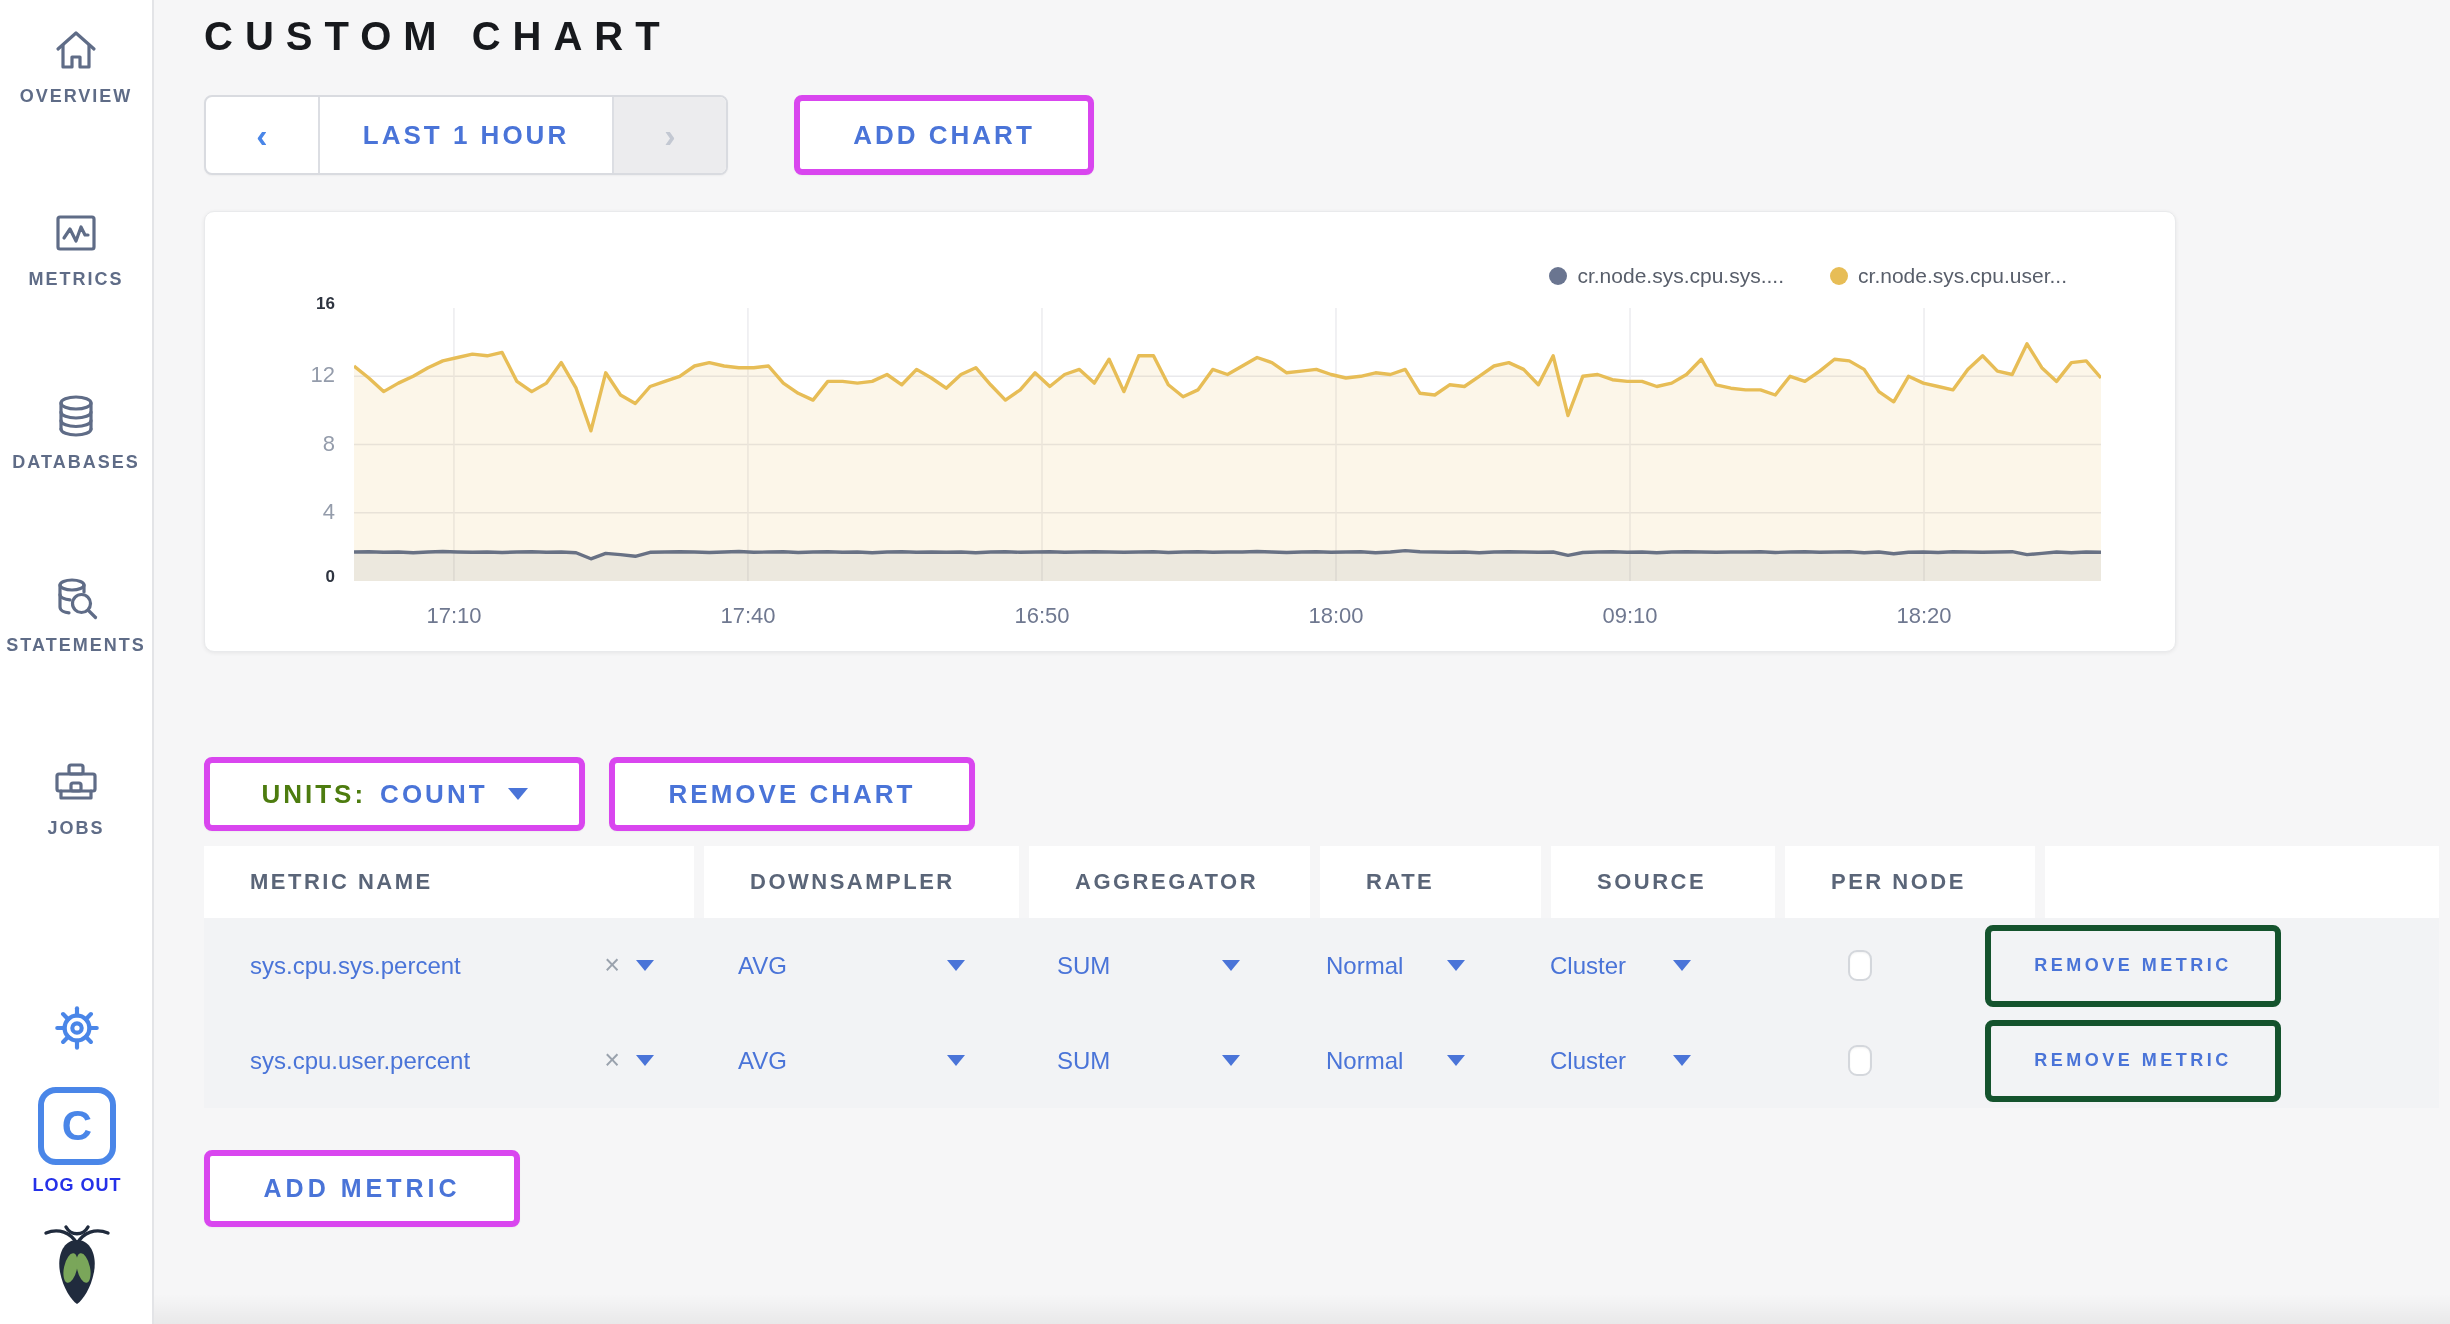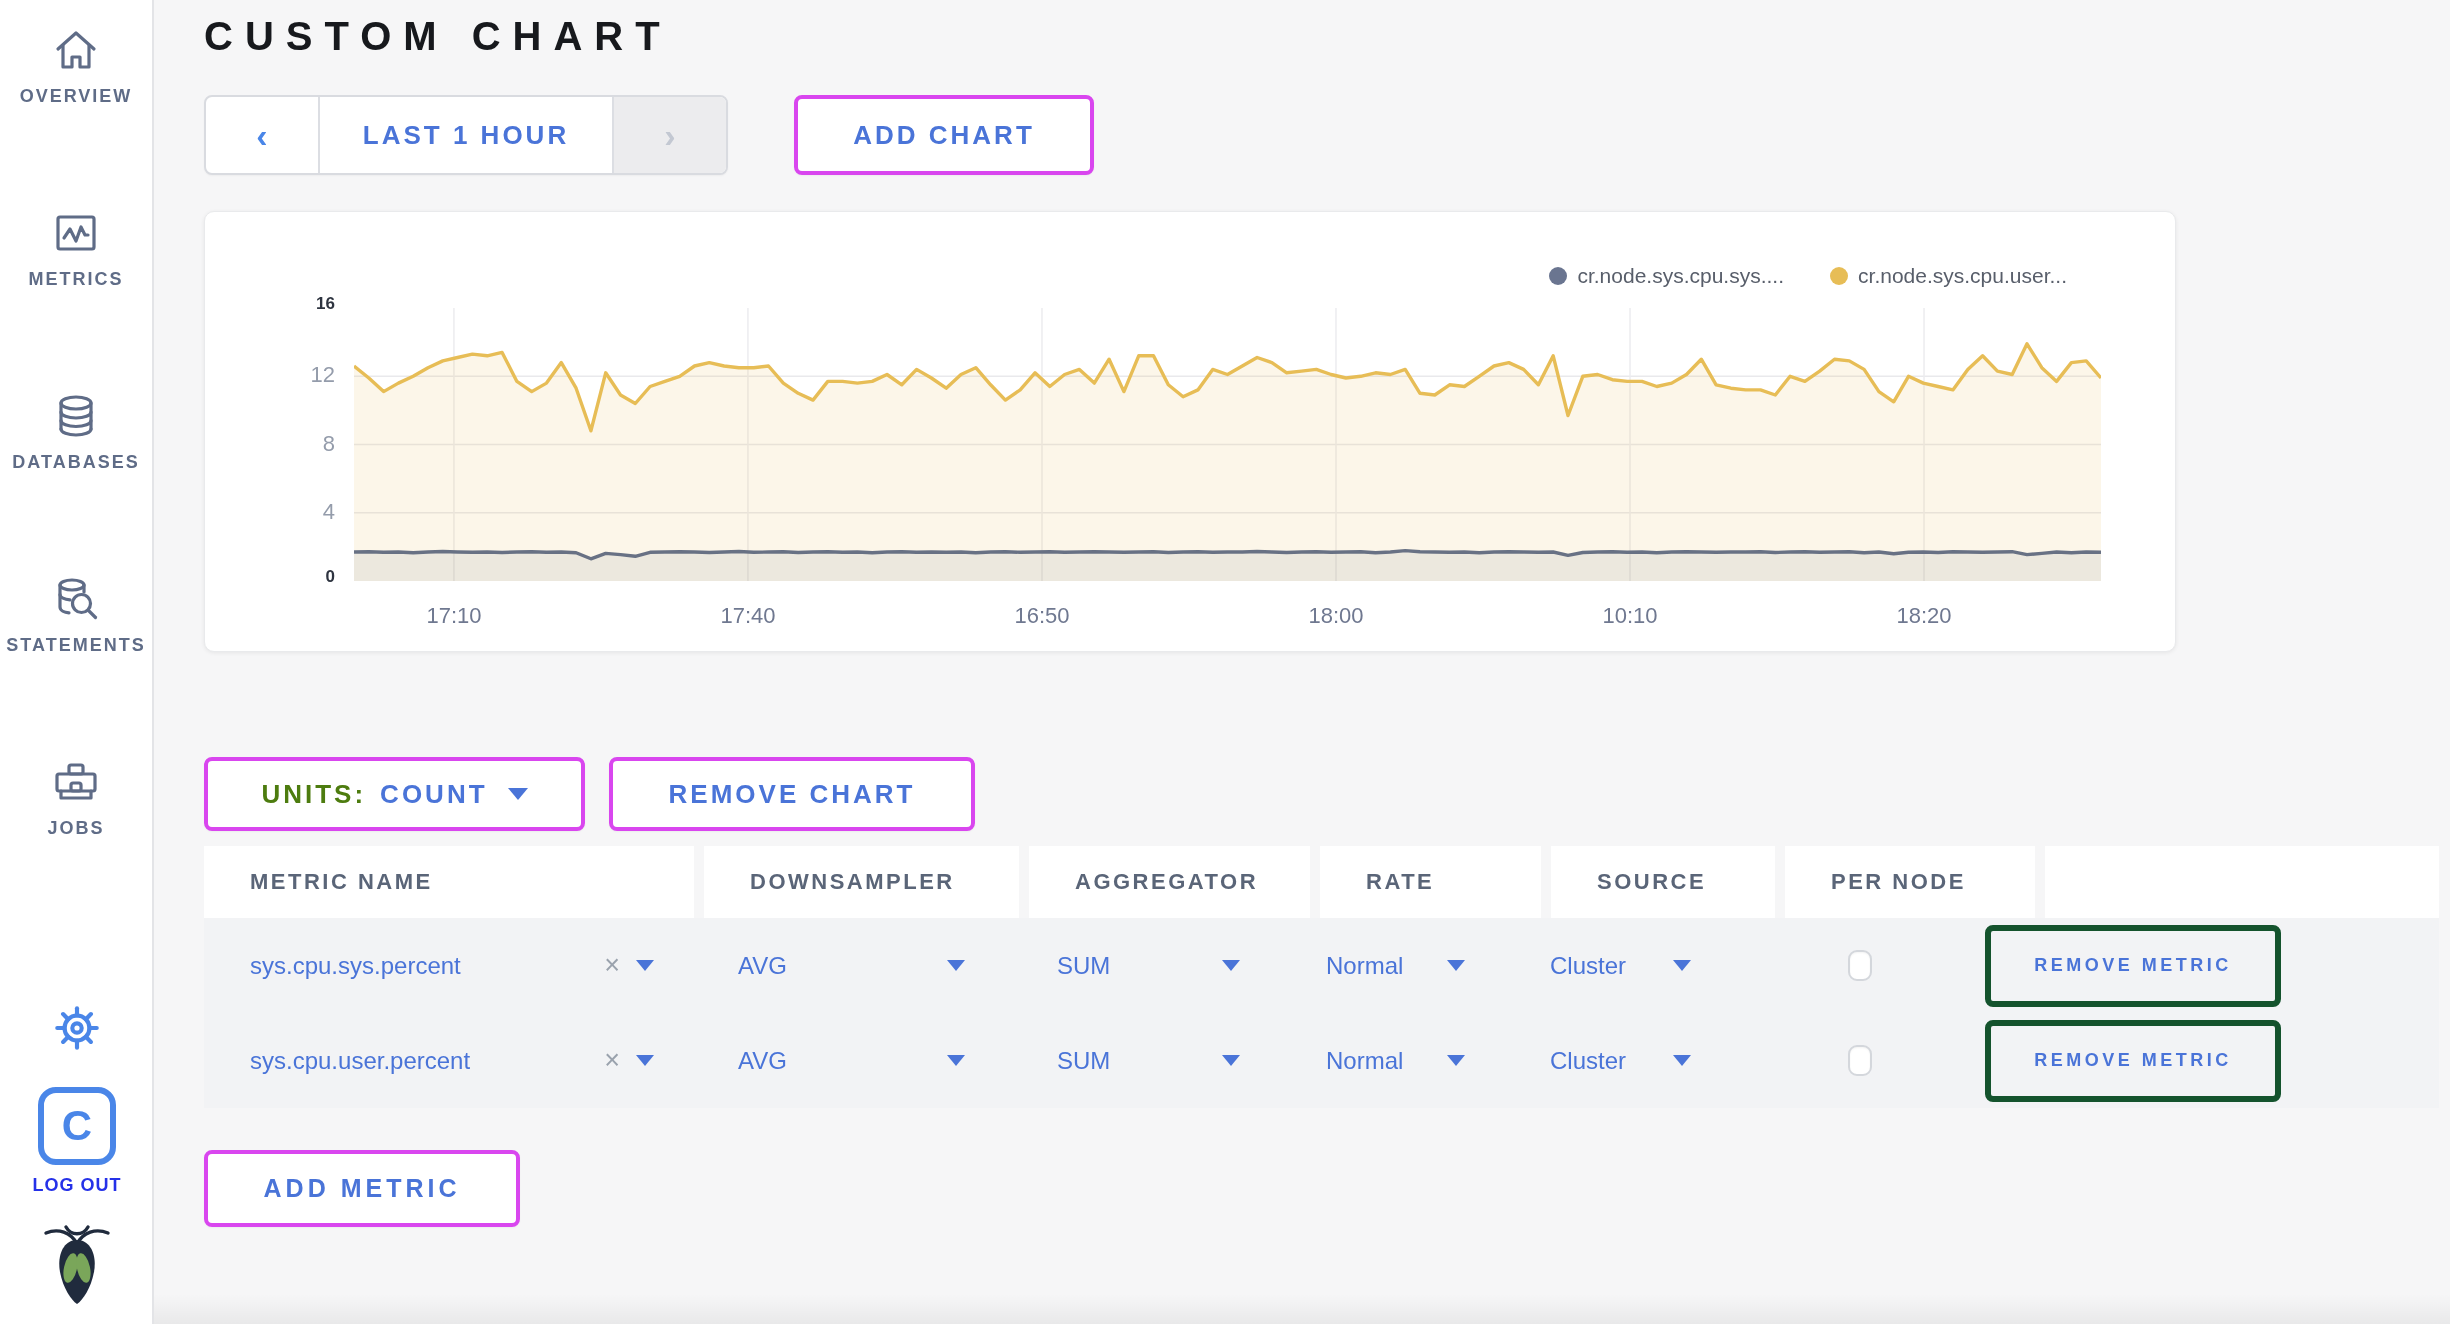--- a/index.html
+++ b/index.html
@@ -42,21 +42,21 @@
   }
   .tw-seg { display:flex; align-items:center; justify-content:center; }
   .tw-prev { width:112px; cursor:pointer; }
   .tw-label-seg { width:296px; border-left:2px solid #dcdee3; border-right:2px solid #dcdee3; }
   .tw-next { width:112px; background:#ececee; cursor:pointer; }
   .chev { font-size:34px; font-weight:700; line-height:1; }
   .chev-prev { color:#4a86e8; }
   .chev-next { color:#c3c8d2; }
   .tw-label { font-size:26px; font-weight:700; letter-spacing:3px; color:#4a74d8; }
   .btn {
-    background:#ffffff; border:4px solid #d946ef; border-radius:8px;
+    background:#ffffff; border:6px solid #d946ef; border-radius:8px;
     color:#4a74d8; font-weight:700; letter-spacing:3px; cursor:pointer;
     display:flex; align-items:center; justify-content:center;
     box-shadow:0 1px 2px rgba(0,0,0,0.04);
     font-family:"Liberation Sans", sans-serif;
   }
   .add-chart-btn { margin-left:66px; width:300px; height:80px; font-size:26px; }
   
   .chart-card {
     position:relative; margin-top:36px; width:1972px; height:441px;
     background:#ffffff; border:1px solid #e9eaec; border-radius:10px;
@@ -265,21 +265,21 @@
         <path d="M0,273 L0.0,58.0 L14.8,70.0 L29.6,83.6 L44.4,75.1 L59.2,68.3 L74.0,59.7 L88.8,52.9 L103.6,49.5 L118.4,46.1 L133.2,47.8 L148.1,44.4 L162.9,73.4 L177.7,83.6 L192.5,75.1 L207.3,54.6 L222.1,80.2 L236.9,122.8 L251.7,64.8 L266.5,87.0 L281.3,95.5 L296.1,78.5 L310.9,73.4 L325.7,68.3 L340.5,58.0 L355.3,54.6 L370.1,58.0 L384.9,59.7 L399.7,59.7 L414.5,58.0 L429.3,75.1 L444.2,85.3 L459.0,92.1 L473.8,73.4 L488.6,73.4 L503.4,75.1 L518.2,73.4 L533.0,66.5 L547.8,76.8 L562.6,61.4 L577.4,70.0 L592.2,80.2 L607.0,66.5 L621.8,59.7 L636.6,76.8 L651.4,92.1 L666.2,81.9 L681.0,64.8 L695.8,78.5 L710.6,66.5 L725.4,61.4 L740.3,75.1 L755.1,51.2 L769.9,83.6 L784.7,47.8 L799.5,47.8 L814.3,76.8 L829.1,88.7 L843.9,81.9 L858.7,61.4 L873.5,66.5 L888.3,58.0 L903.1,49.5 L917.9,54.6 L932.7,64.8 L947.5,63.1 L962.3,61.4 L977.1,66.5 L991.9,70.0 L1006.7,68.3 L1021.6,64.8 L1036.4,66.5 L1051.2,61.4 L1066.0,85.3 L1080.8,87.0 L1095.6,76.8 L1110.4,78.5 L1125.2,68.3 L1140.0,58.0 L1154.8,54.6 L1169.6,61.4 L1184.4,76.8 L1199.2,47.8 L1214.0,107.5 L1228.8,68.3 L1243.6,66.5 L1258.4,71.7 L1273.2,73.4 L1288.0,73.4 L1302.8,78.5 L1317.7,75.1 L1332.5,66.5 L1347.3,51.2 L1362.1,76.8 L1376.9,80.2 L1391.7,81.9 L1406.5,81.9 L1421.3,87.0 L1436.1,68.3 L1450.9,73.4 L1465.7,63.1 L1480.5,51.2 L1495.3,52.9 L1510.1,61.4 L1524.9,83.6 L1539.7,93.8 L1554.5,68.3 L1569.3,75.1 L1584.1,78.5 L1598.9,81.9 L1613.8,61.4 L1628.6,47.8 L1643.4,63.1 L1658.2,66.5 L1673.0,35.8 L1687.8,59.7 L1702.6,73.4 L1717.4,54.6 L1732.2,52.9 L1747.0,70.0 L1747,273 Z" fill="rgba(231,189,86,0.13)" stroke="none"></path>
         <path d="M0,273 L0.0,244.0 L14.8,243.7 L29.6,244.3 L44.4,244.0 L59.2,244.7 L74.0,244.0 L88.8,243.5 L103.6,244.0 L118.4,244.3 L133.2,244.0 L148.1,244.5 L162.9,244.0 L177.7,243.7 L192.5,244.2 L207.3,244.0 L222.1,244.7 L236.9,250.8 L251.7,245.4 L266.5,246.6 L281.3,248.3 L296.1,244.3 L310.9,244.0 L325.7,243.7 L340.5,244.0 L355.3,244.5 L370.1,244.0 L384.9,243.5 L399.7,244.3 L414.5,244.0 L429.3,243.8 L444.2,244.5 L459.0,244.0 L473.8,243.7 L488.6,244.3 L503.4,244.0 L518.2,244.7 L533.0,244.0 L547.8,243.7 L562.6,244.2 L577.4,244.0 L592.2,244.3 L607.0,244.0 L621.8,244.7 L636.6,244.0 L651.4,243.8 L666.2,244.3 L681.0,244.0 L695.8,243.7 L710.6,244.3 L725.4,244.0 L740.3,243.7 L755.1,244.0 L769.9,244.3 L784.7,244.0 L799.5,243.8 L814.3,244.5 L829.1,244.0 L843.9,243.7 L858.7,244.3 L873.5,244.0 L888.3,244.0 L903.1,243.5 L917.9,244.0 L932.7,244.5 L947.5,244.0 L962.3,243.7 L977.1,244.3 L991.9,244.0 L1006.7,243.8 L1021.6,244.7 L1036.4,244.0 L1051.2,242.6 L1066.0,243.7 L1080.8,244.0 L1095.6,244.3 L1110.4,244.0 L1125.2,244.7 L1140.0,244.0 L1154.8,243.7 L1169.6,244.0 L1184.4,244.3 L1199.2,244.0 L1214.0,247.4 L1228.8,244.5 L1243.6,244.0 L1258.4,243.7 L1273.2,244.3 L1288.0,244.0 L1302.8,244.7 L1317.7,244.0 L1332.5,243.7 L1347.3,244.0 L1362.1,244.3 L1376.9,244.0 L1391.7,244.0 L1406.5,243.8 L1421.3,244.5 L1436.1,244.0 L1450.9,243.7 L1465.7,244.3 L1480.5,244.0 L1495.3,243.8 L1510.1,244.7 L1524.9,244.0 L1539.7,245.7 L1554.5,244.2 L1569.3,244.0 L1584.1,244.5 L1598.9,243.7 L1613.8,244.0 L1628.6,244.3 L1643.4,244.0 L1658.2,243.7 L1673.0,246.6 L1687.8,245.4 L1702.6,244.0 L1717.4,244.7 L1732.2,244.0 L1747.0,244.3 L1747,273 Z" fill="rgba(100,110,132,0.10)" stroke="none"></path>
         <path d="M0.0,58.0 L14.8,70.0 L29.6,83.6 L44.4,75.1 L59.2,68.3 L74.0,59.7 L88.8,52.9 L103.6,49.5 L118.4,46.1 L133.2,47.8 L148.1,44.4 L162.9,73.4 L177.7,83.6 L192.5,75.1 L207.3,54.6 L222.1,80.2 L236.9,122.8 L251.7,64.8 L266.5,87.0 L281.3,95.5 L296.1,78.5 L310.9,73.4 L325.7,68.3 L340.5,58.0 L355.3,54.6 L370.1,58.0 L384.9,59.7 L399.7,59.7 L414.5,58.0 L429.3,75.1 L444.2,85.3 L459.0,92.1 L473.8,73.4 L488.6,73.4 L503.4,75.1 L518.2,73.4 L533.0,66.5 L547.8,76.8 L562.6,61.4 L577.4,70.0 L592.2,80.2 L607.0,66.5 L621.8,59.7 L636.6,76.8 L651.4,92.1 L666.2,81.9 L681.0,64.8 L695.8,78.5 L710.6,66.5 L725.4,61.4 L740.3,75.1 L755.1,51.2 L769.9,83.6 L784.7,47.8 L799.5,47.8 L814.3,76.8 L829.1,88.7 L843.9,81.9 L858.7,61.4 L873.5,66.5 L888.3,58.0 L903.1,49.5 L917.9,54.6 L932.7,64.8 L947.5,63.1 L962.3,61.4 L977.1,66.5 L991.9,70.0 L1006.7,68.3 L1021.6,64.8 L1036.4,66.5 L1051.2,61.4 L1066.0,85.3 L1080.8,87.0 L1095.6,76.8 L1110.4,78.5 L1125.2,68.3 L1140.0,58.0 L1154.8,54.6 L1169.6,61.4 L1184.4,76.8 L1199.2,47.8 L1214.0,107.5 L1228.8,68.3 L1243.6,66.5 L1258.4,71.7 L1273.2,73.4 L1288.0,73.4 L1302.8,78.5 L1317.7,75.1 L1332.5,66.5 L1347.3,51.2 L1362.1,76.8 L1376.9,80.2 L1391.7,81.9 L1406.5,81.9 L1421.3,87.0 L1436.1,68.3 L1450.9,73.4 L1465.7,63.1 L1480.5,51.2 L1495.3,52.9 L1510.1,61.4 L1524.9,83.6 L1539.7,93.8 L1554.5,68.3 L1569.3,75.1 L1584.1,78.5 L1598.9,81.9 L1613.8,61.4 L1628.6,47.8 L1643.4,63.1 L1658.2,66.5 L1673.0,35.8 L1687.8,59.7 L1702.6,73.4 L1717.4,54.6 L1732.2,52.9 L1747.0,70.0" fill="none" stroke="#e7bd56" stroke-width="3.4" stroke-linejoin="round"></path>
         <path d="M0.0,244.0 L14.8,243.7 L29.6,244.3 L44.4,244.0 L59.2,244.7 L74.0,244.0 L88.8,243.5 L103.6,244.0 L118.4,244.3 L133.2,244.0 L148.1,244.5 L162.9,244.0 L177.7,243.7 L192.5,244.2 L207.3,244.0 L222.1,244.7 L236.9,250.8 L251.7,245.4 L266.5,246.6 L281.3,248.3 L296.1,244.3 L310.9,244.0 L325.7,243.7 L340.5,244.0 L355.3,244.5 L370.1,244.0 L384.9,243.5 L399.7,244.3 L414.5,244.0 L429.3,243.8 L444.2,244.5 L459.0,244.0 L473.8,243.7 L488.6,244.3 L503.4,244.0 L518.2,244.7 L533.0,244.0 L547.8,243.7 L562.6,244.2 L577.4,244.0 L592.2,244.3 L607.0,244.0 L621.8,244.7 L636.6,244.0 L651.4,243.8 L666.2,244.3 L681.0,244.0 L695.8,243.7 L710.6,244.3 L725.4,244.0 L740.3,243.7 L755.1,244.0 L769.9,244.3 L784.7,244.0 L799.5,243.8 L814.3,244.5 L829.1,244.0 L843.9,243.7 L858.7,244.3 L873.5,244.0 L888.3,244.0 L903.1,243.5 L917.9,244.0 L932.7,244.5 L947.5,244.0 L962.3,243.7 L977.1,244.3 L991.9,244.0 L1006.7,243.8 L1021.6,244.7 L1036.4,244.0 L1051.2,242.6 L1066.0,243.7 L1080.8,244.0 L1095.6,244.3 L1110.4,244.0 L1125.2,244.7 L1140.0,244.0 L1154.8,243.7 L1169.6,244.0 L1184.4,244.3 L1199.2,244.0 L1214.0,247.4 L1228.8,244.5 L1243.6,244.0 L1258.4,243.7 L1273.2,244.3 L1288.0,244.0 L1302.8,244.7 L1317.7,244.0 L1332.5,243.7 L1347.3,244.0 L1362.1,244.3 L1376.9,244.0 L1391.7,244.0 L1406.5,243.8 L1421.3,244.5 L1436.1,244.0 L1450.9,243.7 L1465.7,244.3 L1480.5,244.0 L1495.3,243.8 L1510.1,244.7 L1524.9,244.0 L1539.7,245.7 L1554.5,244.2 L1569.3,244.0 L1584.1,244.5 L1598.9,243.7 L1613.8,244.0 L1628.6,244.3 L1643.4,244.0 L1658.2,243.7 L1673.0,246.6 L1687.8,245.4 L1702.6,244.0 L1717.4,244.7 L1732.2,244.0 L1747.0,244.3" fill="none" stroke="#687184" stroke-width="3.4" stroke-linejoin="round"></path>
       </svg>
     <div id="x-labels">
         <div class="x-lab" style="left: 100px;">17:10</div>
         <div class="x-lab" style="left: 394px;">17:40</div>
         <div class="x-lab" style="left: 688px;">16:50</div>
         <div class="x-lab" style="left: 982px;">18:00</div>
-        <div class="x-lab" style="left: 1276px;">10:10</div>
+        <div class="x-lab" style="left: 1276px;">09:10</div>
         <div class="x-lab" style="left: 1570px;">18:20</div>
       </div>
   </section>
 
   <div class="units-row">
     <button class="btn units-btn">
       <span class="units-static">UNITS:</span>
       <span class="units-value">COUNT</span>
       <span class="caret"></span>
     </button>

